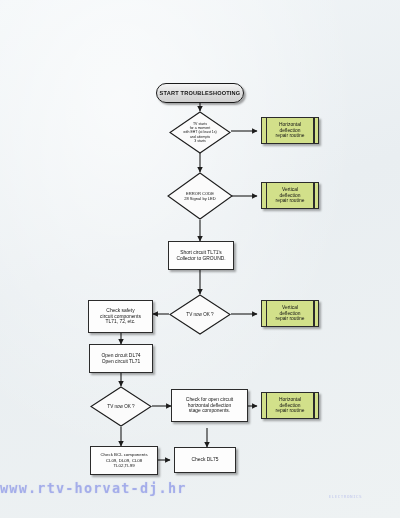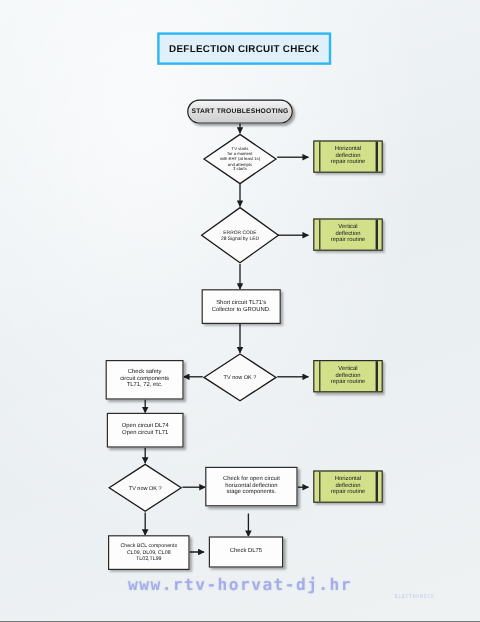--- a/index.html
+++ b/index.html
@@ -126,21 +126,21 @@
     z-index: 1;
     pointer-events: none;
   }
 
   
   #watermark {
     position: absolute;
     left: 0;
     right: 0;
     top: 480px;
-    text-align: center;
+    text-align: left;
     font-family: "DejaVu Sans Mono", monospace;
     font-size: 13.5px;
     font-weight: bold;
     letter-spacing: 1.2px;
     color: rgba(120,132,226,0.42);
     text-shadow: 0 0 1px rgba(150,160,235,0.5);
     z-index: 5;
     pointer-events: none;
     white-space: nowrap;
   }
@@ -153,23 +153,20 @@
     color: rgba(120,132,226,0.38);
     z-index: 5;
     letter-spacing: 0.5px;
   }
 </style>
 </head>
 <body>
 
 <div id="page">
 
-  <div id="title-box">
-    <span class="t">DEFLECTION CIRCUIT CHECK</span>
-  </div>
 
   <svg id="wires" viewBox="0 0 400 518" xmlns="http://www.w3.org/2000/svg">
     <defs>
       <marker id="ah" viewBox="0 0 10 10" refX="9" refY="5" markerWidth="5" markerHeight="5" orient="auto-start-reverse">
         <path d="M 0 0 L 10 5 L 0 10 z" fill="#1c1c1c"></path>
       </marker>
     </defs>
     <g stroke="#1c1c1c" stroke-width="1.1" fill="none" marker-end="url(#ah)">
 
       <path d="M 200,103 L 200,111"></path>

